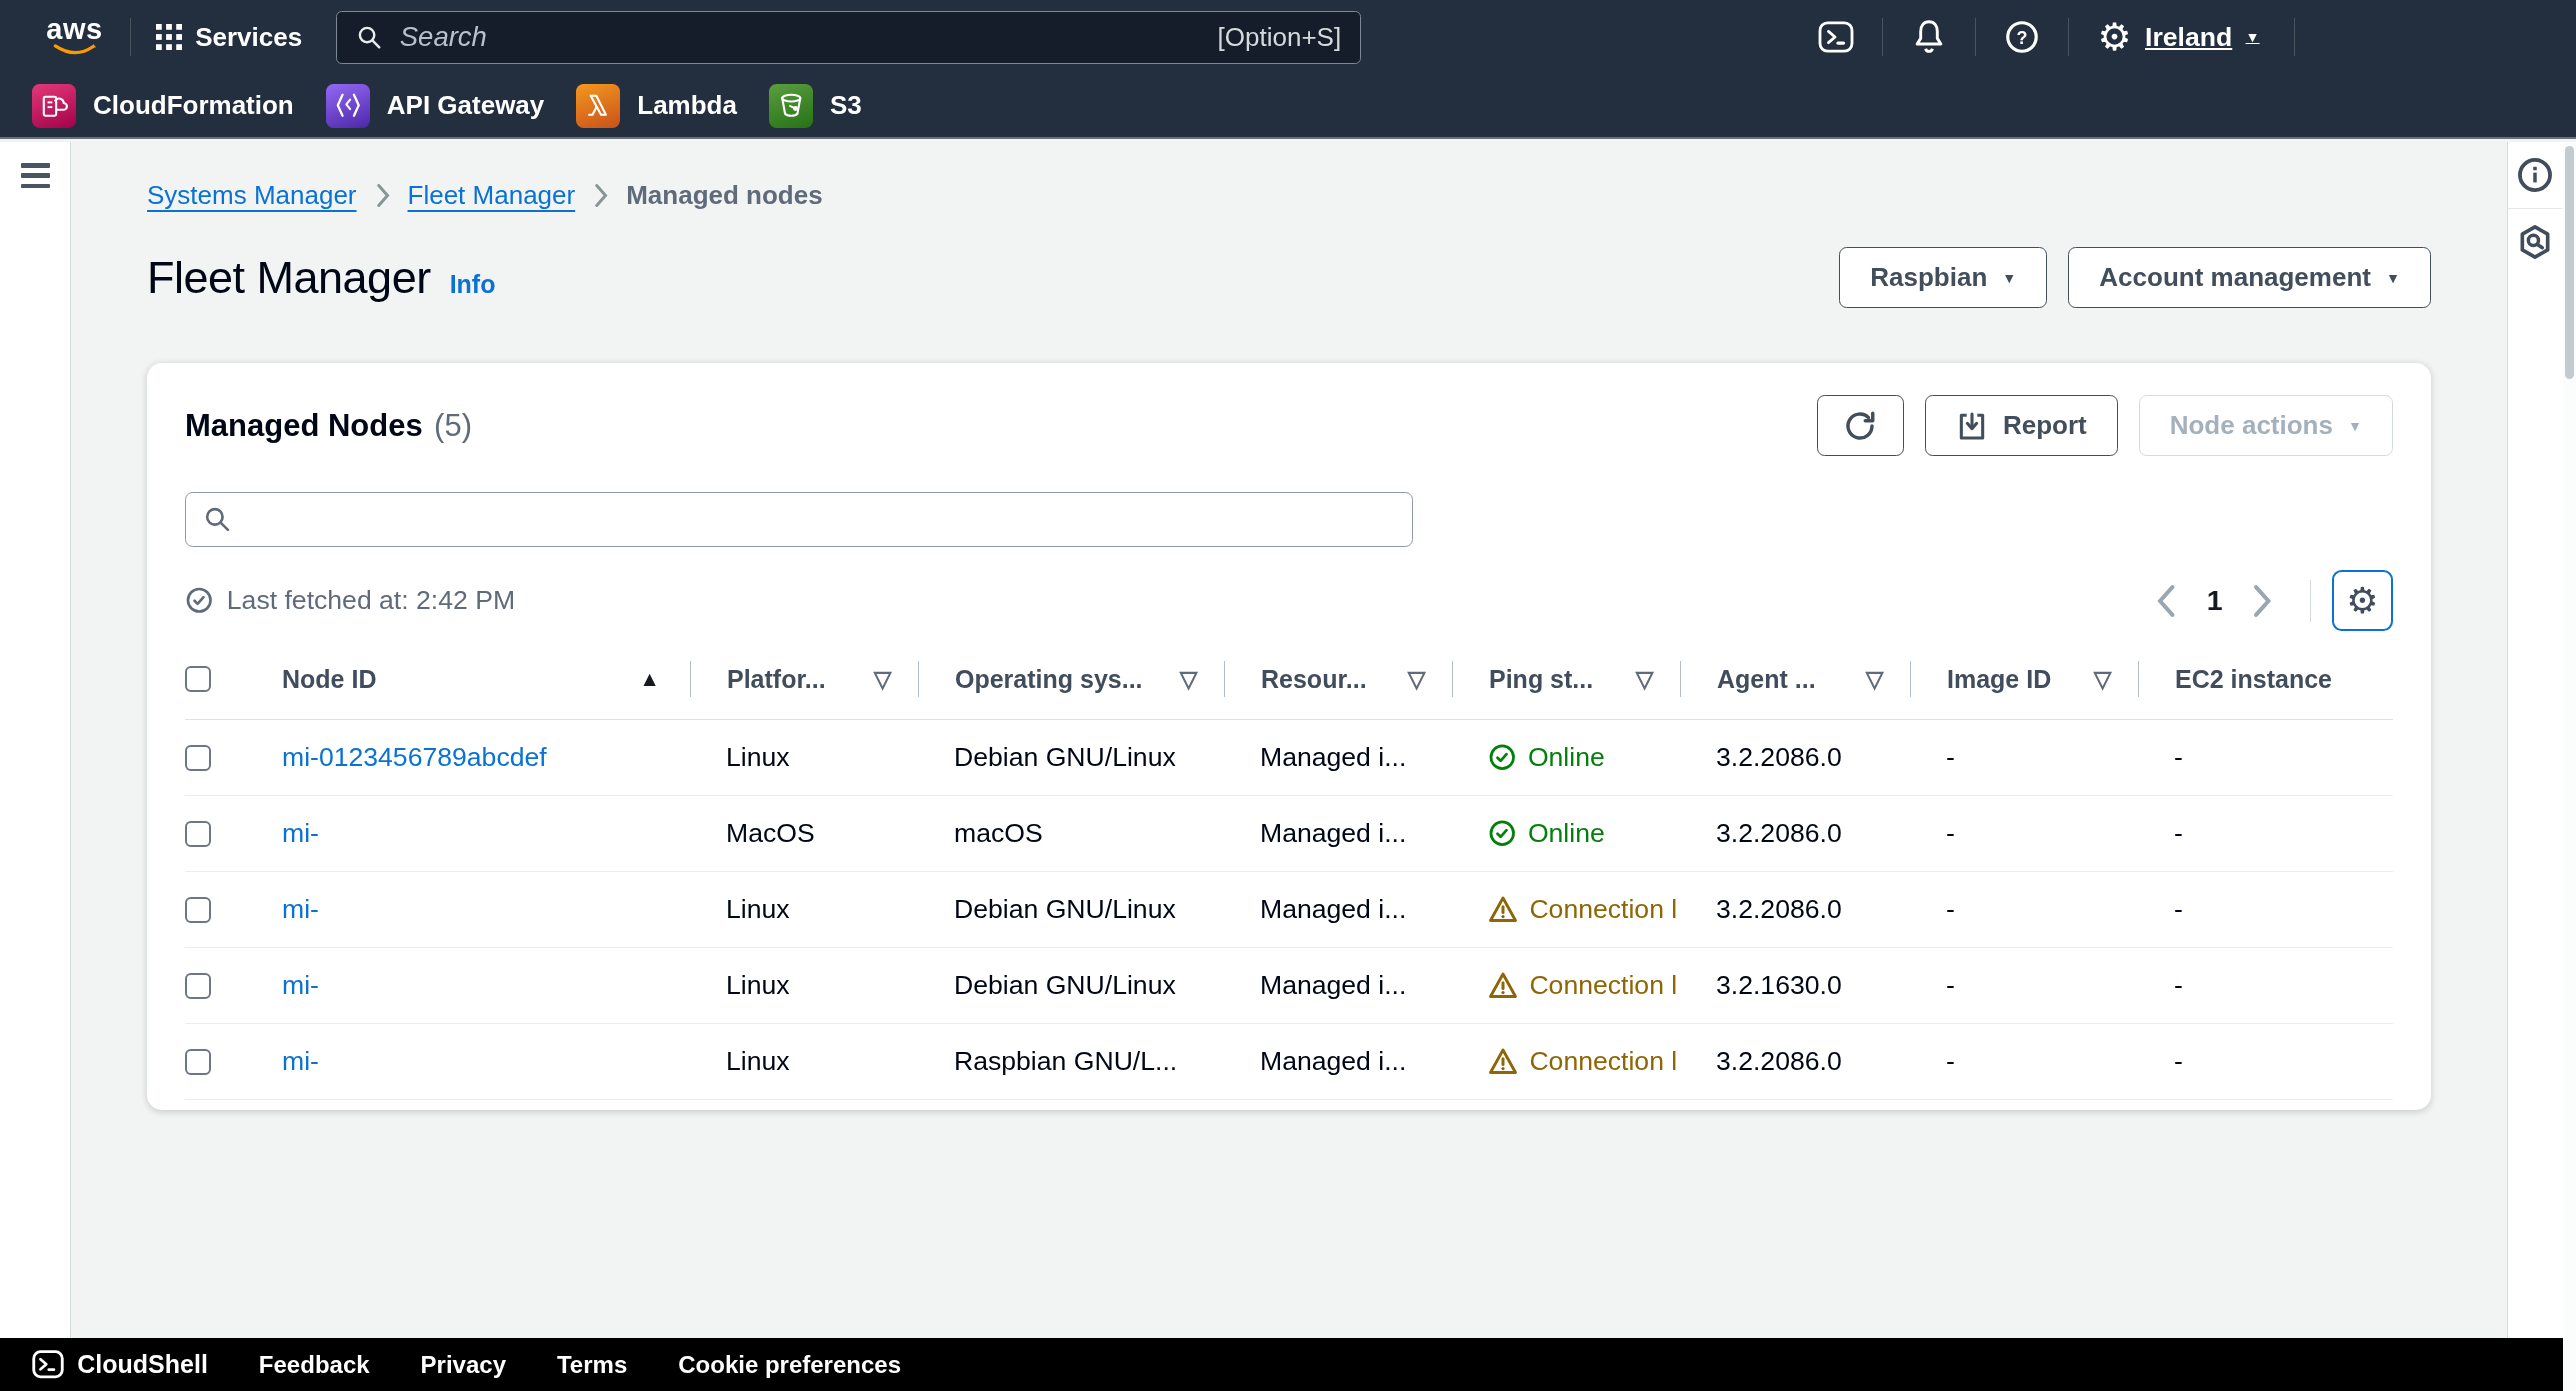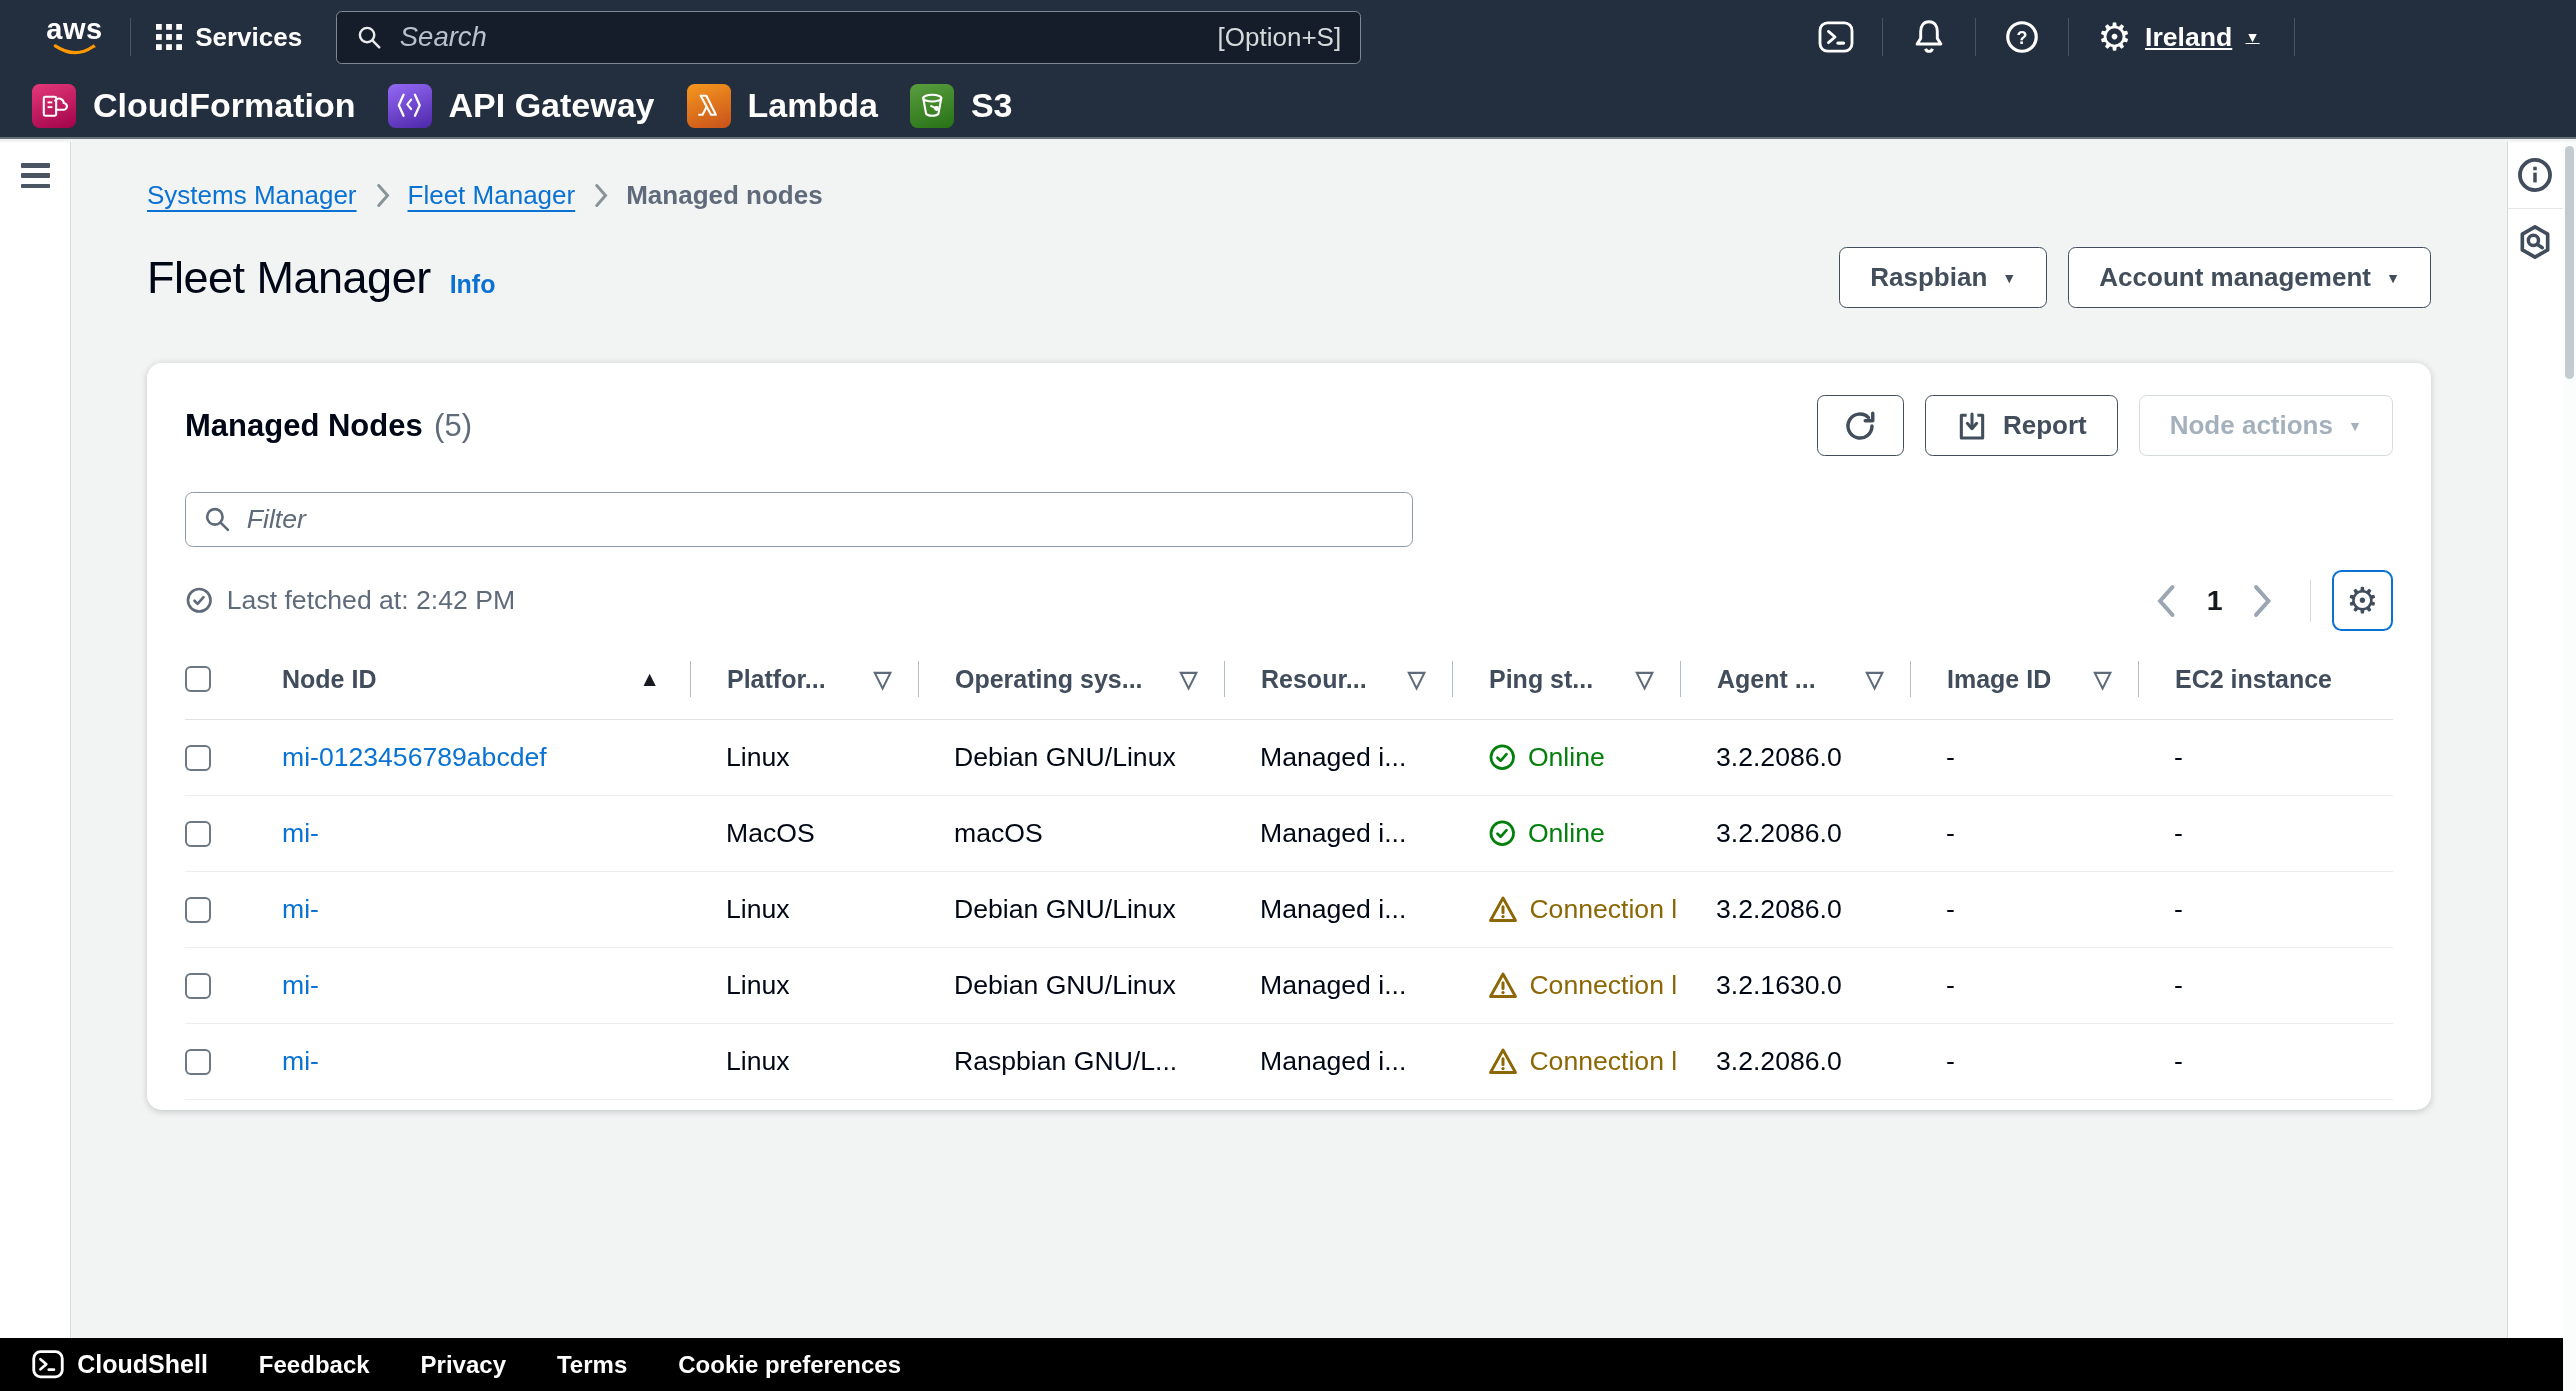--- a/index.html
+++ b/index.html
@@ -20,21 +20,21 @@
   .shortcut{color:#d5dbdb;font-size:26px;font-style:normal;}
   .nav-right{margin-left:auto;display:flex;align-items:center;height:100%;}
   .icon-btn{width:42px;height:42px;display:flex;align-items:center;justify-content:center;cursor:pointer;}
   .region{display:flex;align-items:center;gap:13.3px;color:#fff;font-size:26.6px;font-weight:600;cursor:pointer;padding:0 9.5px;text-decoration:underline;}
   .caret{font-size:14.2px;color:#fff;}
   .gear-glyph{color:#fff;font-size:38px;line-height:1;}
   
   .favbar{position:absolute;top:74px;left:0;right:0;height:65px;background:#232f3e;border-bottom:2.8px solid #687078;display:flex;align-items:center;z-index:29;}
   .fav{display:flex;align-items:center;gap:17px;margin-left:32px;cursor:pointer;}
   .fav .svc-icon{width:44px;height:44px;border-radius:7.6px;display:flex;align-items:center;justify-content:center;}
-  .fav .lbl{color:#fff;font-size:34px;font-weight:600;}
+  .fav .lbl{color:#fff;font-size:26px;font-weight:600;}
   .ic-cfn{background:linear-gradient(160deg,#e4397a,#a1024a);}
   .ic-apigw{background:linear-gradient(160deg,#9469f5,#4d27a8);}
   .ic-lambda{background:linear-gradient(160deg,#f5981e,#c8511b);}
   .ic-s3{background:linear-gradient(160deg,#5a9e3f,#277116);}
   
   .left-rail{position:absolute;top:142px;bottom:53px;left:0;width:71px;background:#fff;border-right:1.9px solid #d5dbdb;z-index:10;}
   .hamburger{margin:21px 0 0 21px;cursor:pointer;}
   .hamburger div{width:29px;height:4.7px;background:#4a5561;margin-bottom:5.7px;border-radius:0.9px;}
   .right-rail{position:absolute;top:142px;bottom:0;right:13.3px;width:56px;background:#fff;border-left:1.9px solid #d5dbdb;z-index:10;display:flex;flex-direction:column;align-items:center;}
   .rail-btn{width:56px;height:66px;display:flex;align-items:center;justify-content:center;cursor:pointer;}
@@ -300,21 +300,20 @@
         </button>
       </div>
     </div>
 
     <div class="filterrow">
       <div class="filter">
         <svg width="28.5" height="28.5" viewBox="0 0 24 24">
             <circle cx="10" cy="10" r="6.5" fill="none" stroke="#5f6b7a" stroke-width="2.2"></circle>
             <line x1="15" y1="15" x2="21" y2="21" stroke="#5f6b7a" stroke-width="2.2" stroke-linecap="round"></line>
           </svg>
-        <input type="text" placeholder="Filter" style="">
       </div>
     </div>
 
     <div class="fetchedrow">
       <div class="fetched">
         <svg width="28.5" height="28.5" viewBox="0 0 24 24">
             <circle cx="12" cy="12" r="9.5" fill="none" stroke="#5f6b7a" stroke-width="2.2"></circle>
             <path d="M8 12.4 l2.6 2.6 5-5.6" fill="none" stroke="#5f6b7a" stroke-width="2.2" stroke-linecap="round" stroke-linejoin="round"></path>
           </svg>
         <span>Last fetched at: 2:42 PM</span>

